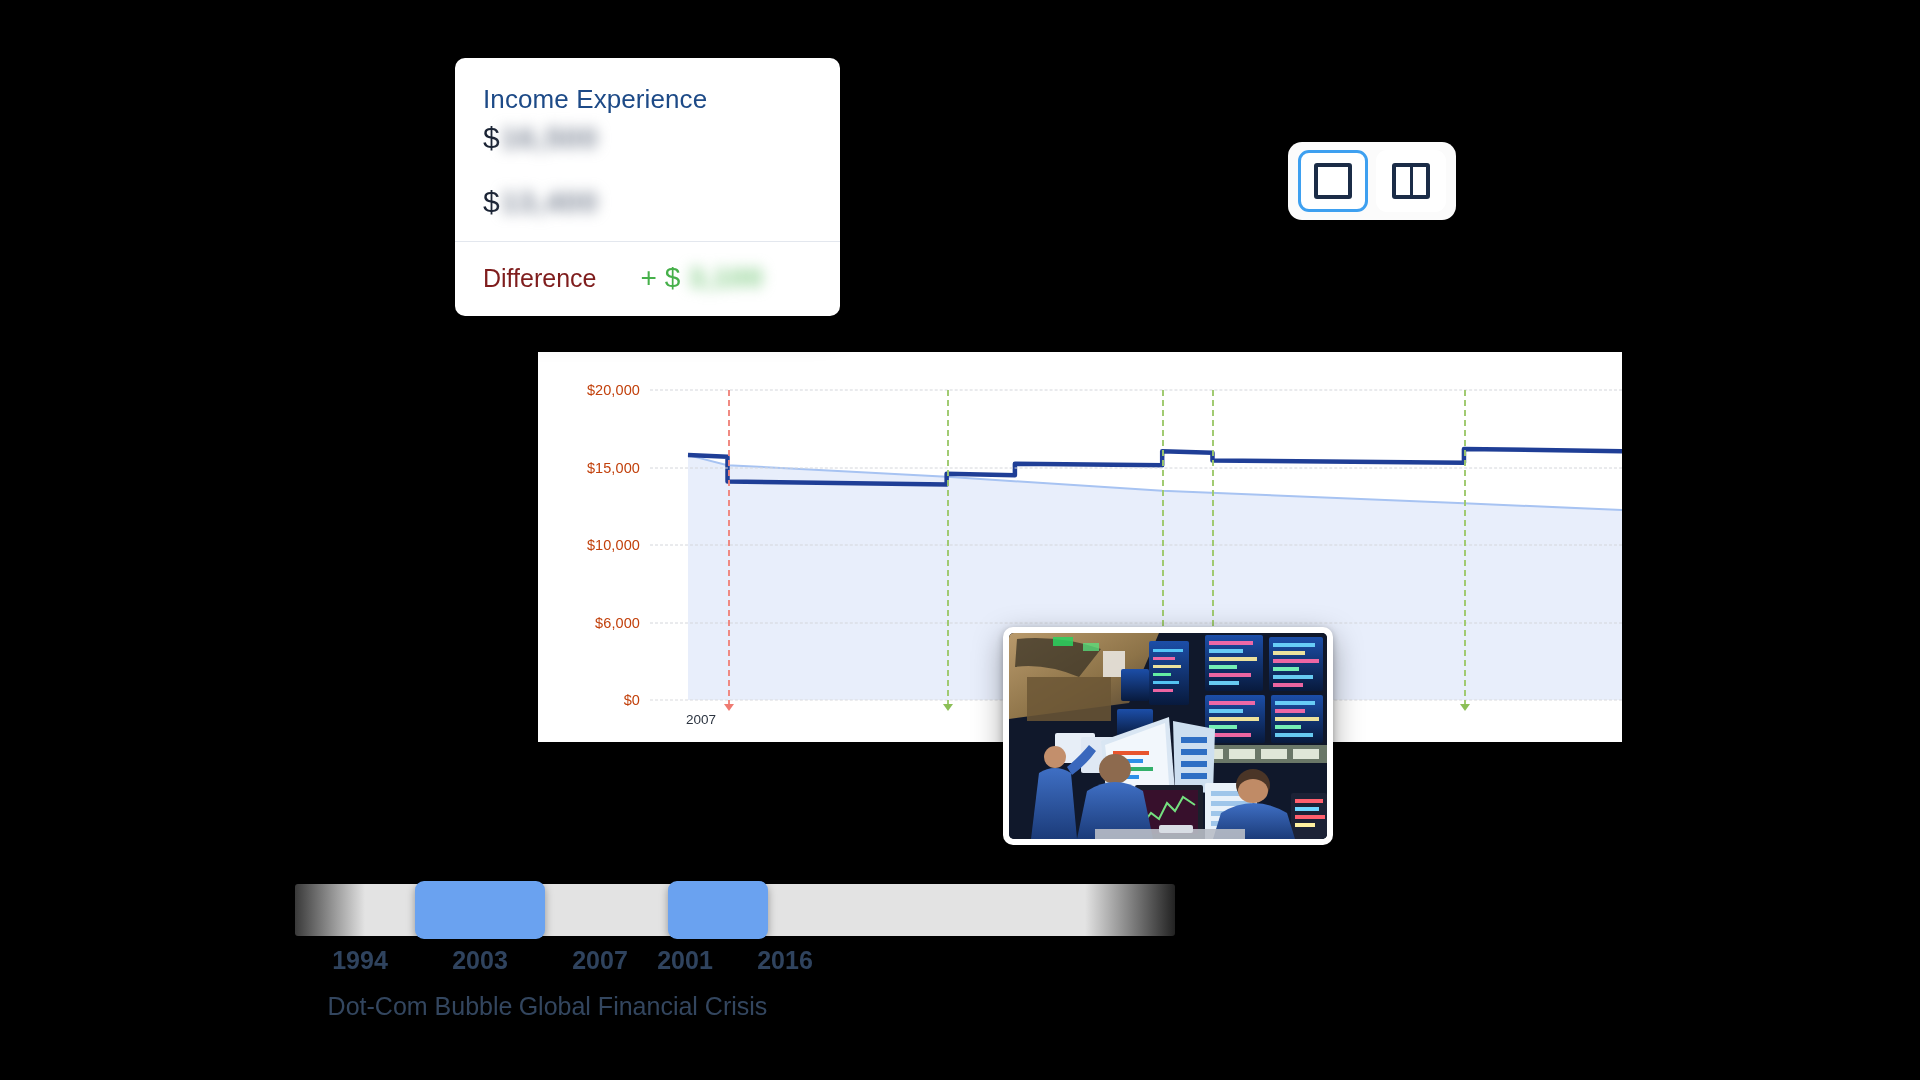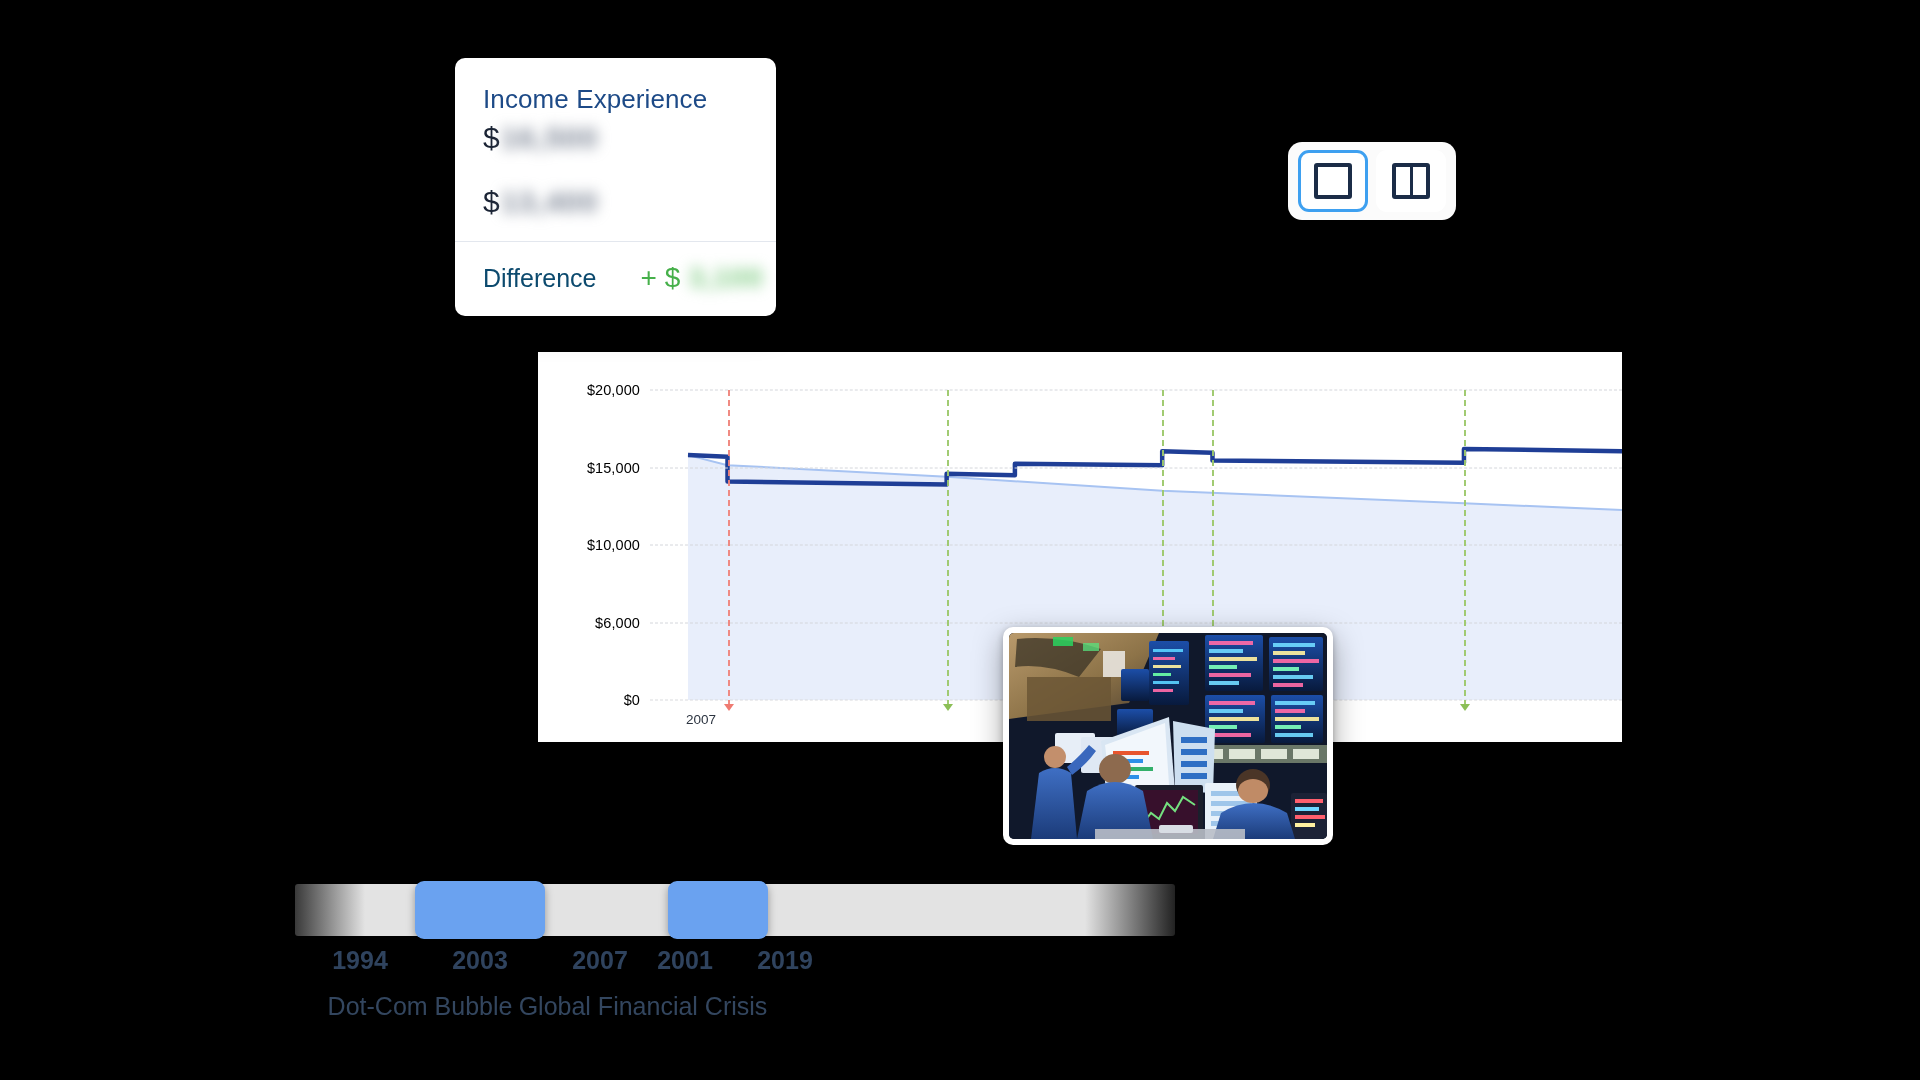--- a/index.html
+++ b/index.html
@@ -42,21 +42,21 @@
     left: 0;
     top: 0;
     width: 110px;
     height: 100%;
   }
   .y-tick {
     position: absolute;
     right: 8px;
     transform: translateY(-50%);
     font-size: 14.5px;
-    color: #000000;
+    color: #c2410c;
     white-space: nowrap;
     letter-spacing: 0.1px;
   }
 
   .plot {
     position: absolute;
     left: 112px;
     top: 0;
     right: 0;
     bottom: 0;
@@ -97,21 +97,21 @@
     font-size: 13.5px;
     color: #2c3440;
     white-space: nowrap;
   }
 
   
   #tooltip-card {
     position: absolute;
     left: 455px;
     top: 58px;
-    width: 321px;
+    width: 385px;
     background: #ffffff;
     border-radius: 10px;
     box-shadow: 0 10px 34px rgba(0,0,0,0.30), 0 2px 8px rgba(0,0,0,0.22);
     overflow: hidden;
   }
   .tt-body { padding: 26px 28px 22px 28px; }
   .tt-label-dark {
     font-size: 26px;
     color: #1d4a87;
     margin: 0 0 6px 0;
@@ -144,21 +144,21 @@
     background: #e3e7ee;
     margin: 0;
   }
   .tt-footer {
     display: flex;
     align-items: baseline;
     padding: 20px 28px 22px 28px;
   }
   .tt-diff-label {
     font-size: 25px;
-    color: #0c4a6e;
+    color: #7f1d1d;
     flex: 0 0 auto;
   }
   .tt-diff-value {
     margin-left: 44px;
     font-size: 28px;
     color: #46b04a;
     display: flex;
     align-items: baseline;
     gap: 8px;
   }
@@ -505,21 +505,21 @@
     <div class="track"></div>
     <div id="timeline-ranges">
         <div class="range-block" style="left: 119.68px; width: 130.24px; background: rgb(106, 162, 240);"></div>
         <div class="range-block" style="left: 373.12px; width: 99.44px; background: rgb(106, 162, 240);"></div>
       </div>
     <div id="timeline-years">
         <div class="year-label" style="left: 65px;">1994</div>
         <div class="year-label" style="left: 185px;">2003</div>
         <div class="year-label" style="left: 305px;">2007</div>
         <div class="year-label" style="left: 390px;">2001</div>
-        <div class="year-label" style="left: 490px;">2019</div>
+        <div class="year-label" style="left: 490px;">2016</div>
       </div>
     <div id="timeline-events">
         <div class="event-label" style="left: 125px;">Dot-Com Bubble</div>
         <div class="event-label" style="left: 348px;">Global Financial Crisis</div>
       </div>
   </div>
 
 </div>
 
 </body></html>

